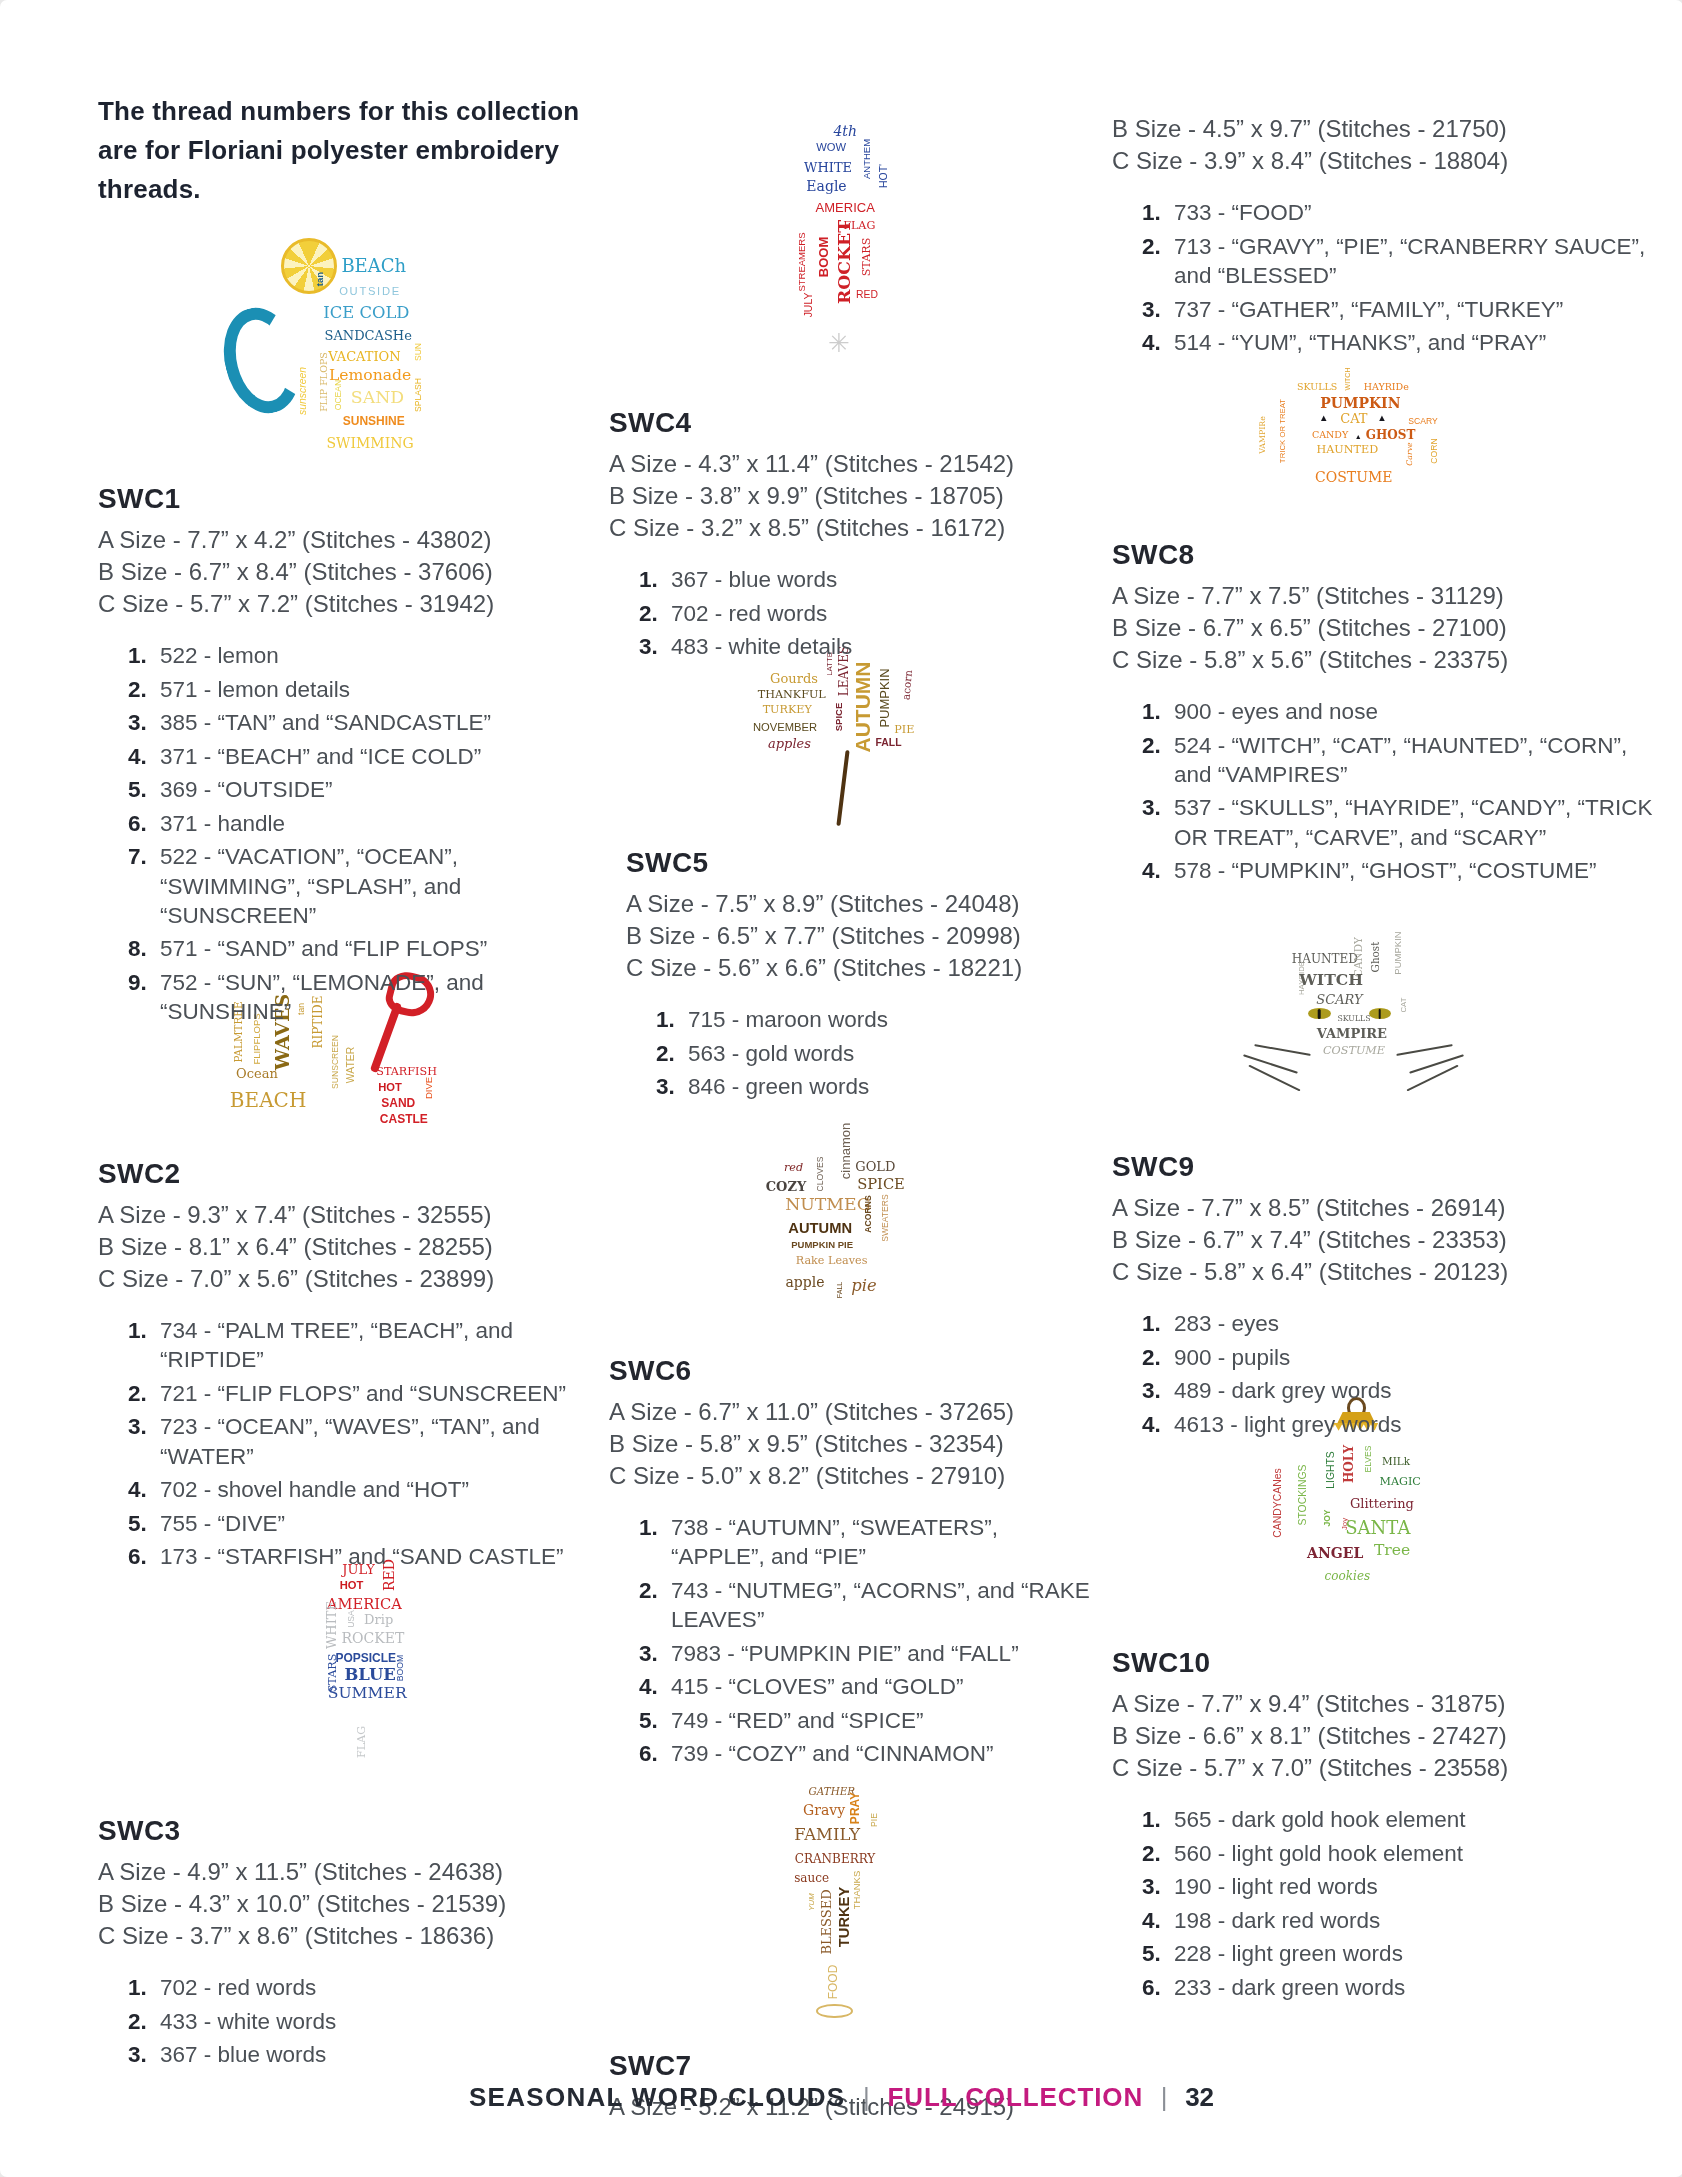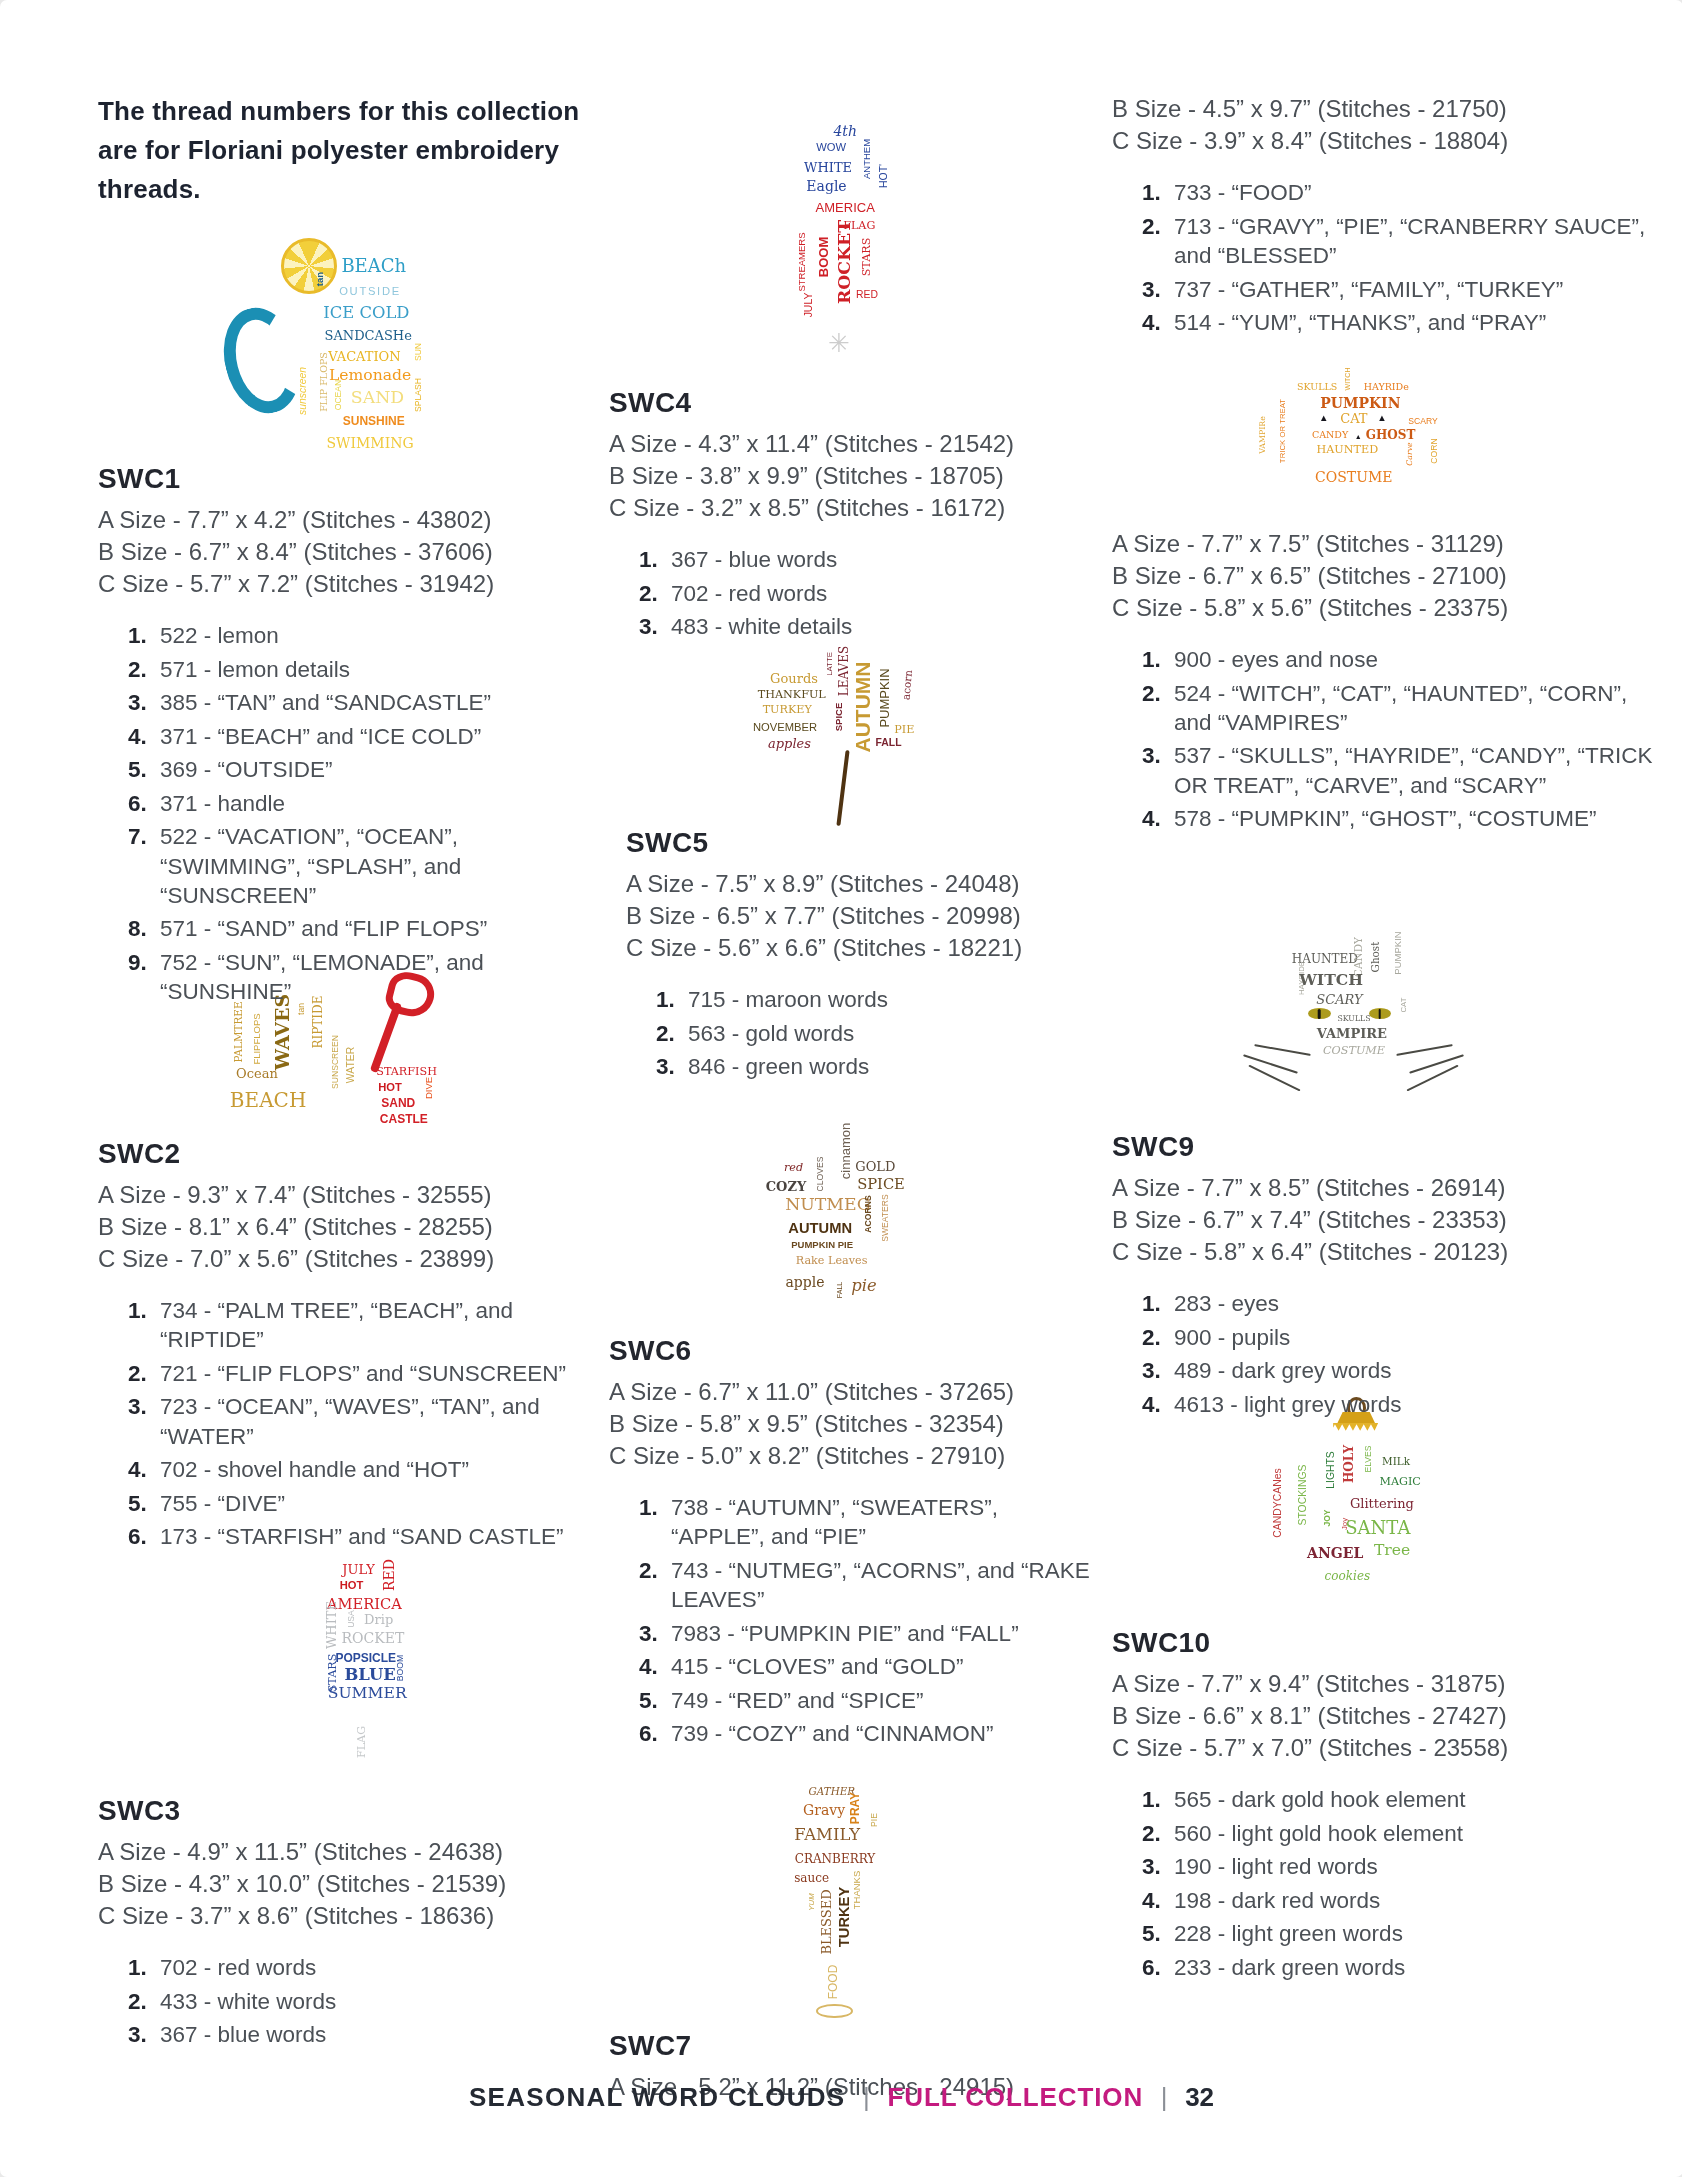--- a/index.html
+++ b/index.html
@@ -1,20 +1,20 @@
 <!DOCTYPE html>
 <html style="font-size:14px"><head>
 <meta charset="utf-8">
 <style>
   html,body{margin:0;padding:0;background:#e9e9e9;}
   .page{position:relative;width:1683px;height:2177px;background:#ffffff;overflow:hidden;
         font-family:"Liberation Sans",sans-serif;border-radius:7px;}
   .intro{position:absolute;margin:0;font-size:26px;font-weight:700;color:#1d2330;
          line-height:1.5;letter-spacing:0.2px;}
-  .design{position:absolute;}
+  .design{position:absolute;margin-top:20px;}
   .dtitle{margin:0;font-size:28px;font-weight:700;color:#23262e;letter-spacing:0.4px;}
   .sizes{margin-top:8.6px;}
   .size-line{font-size:24px;color:#4b5056;line-height:1.34;}
   .threads{margin:21px 0 0;padding-left:55px;}
   .thread{font-size:22.5px;color:#4b5056;line-height:1.3;padding-left:7px;margin:0 0 4.3px;}
   .thread::marker{font-weight:700;color:#23262e;}
   .cloud{position:absolute;}
   .cw{position:absolute;white-space:nowrap;line-height:1;transform-origin:center;}
   
   .lemon{position:absolute;width:50px;height:50px;border-radius:50%;
@@ -348,20 +348,21 @@
     </div>
     <ol class="threads">
       <li class="thread">733 - “FOOD”</li>
       <li class="thread">713 - “GRAVY”, “PIE”, “CRANBERRY SAUCE”, and “BLESSED”</li>
       <li class="thread">737 - “GATHER”, “FAMILY”, “TURKEY”</li>
       <li class="thread">514 - “YUM”, “THANKS”, and “PRAY”</li>
     </ol>
   </section>
 
   <section class="design" style="left:1112px;top:519px;width:543px">
+    <h2 class="dtitle">SWC8</h2>
     <div class="sizes">
       <div class="size-line">A Size - 7.7” x 7.5” (Stitches - 31129)</div>
       <div class="size-line">B Size - 6.7” x 6.5” (Stitches - 27100)</div>
       <div class="size-line">C Size - 5.8” x 5.6” (Stitches - 23375)</div>
     </div>
     <ol class="threads">
       <li class="thread">900 - eyes and nose</li>
       <li class="thread">524 - “WITCH”, “CAT”, “HAUNTED”, “CORN”, and “VAMPIRES”</li>
       <li class="thread">537 - “SKULLS”, “HAYRIDE”, “CANDY”, “TRICK OR TREAT”, “CARVE”, and “SCARY”</li>
       <li class="thread">578 - “PUMPKIN”, “GHOST”, “COSTUME”</li>

